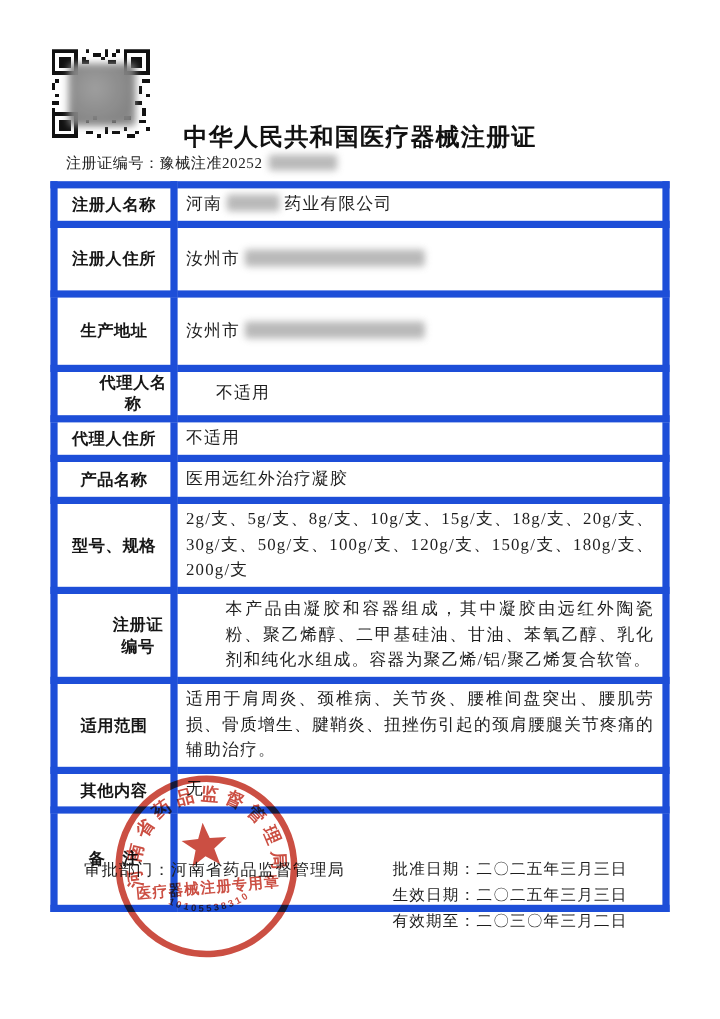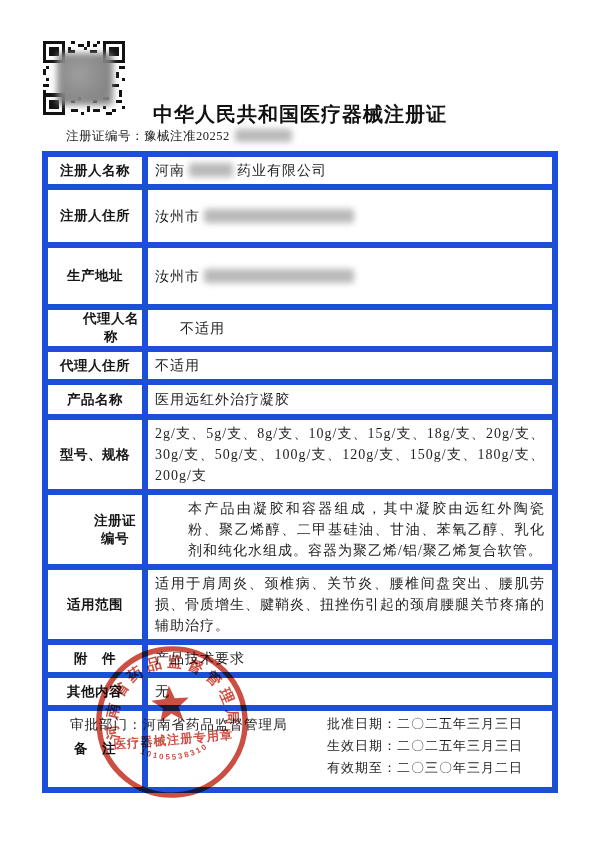--- a/index.html
+++ b/index.html
@@ -21,21 +21,21 @@
   }
 
   
   .doc-title {
     position: absolute; left: 0; top: 101px; width: 600px;
     text-align: center;
     font-family: "Liberation Sans", "DejaVu Sans", sans-serif;
     font-weight: bold; font-size: 20px; letter-spacing: 1px; color: #111;
   }
   .cert-line {
-    position: absolute; left: 66px; top: 128px;
+    position: absolute; left: 55px; top: 128px;
     font-size: 12.5px; letter-spacing: .5px; color: #222;
     white-space: nowrap;
   }
 
   
   .blur-box {
     display: inline-block; vertical-align: -2px;
     background: #a8a8a8; filter: blur(3px); opacity: .8; border-radius: 2px;
   }
 
@@ -188,24 +188,20 @@
       <td class="val just">2g/支、5g/支、8g/支、10g/支、15g/支、18g/支、20g/支、30g/支、50g/支、100g/支、120g/支、150g/支、180g/支、200g/支</td>
     </tr>
     <tr class="r8">
       <td class="lbl">注册证编号</td>
       <td class="val just">本产品由凝胶和容器组成，其中凝胶由远红外陶瓷粉、聚乙烯醇、二甲基硅油、甘油、苯氧乙醇、乳化剂和纯化水组成。容器为聚乙烯/铝/聚乙烯复合软管。</td>
     </tr>
     <tr class="r9">
       <td class="lbl">适用范围</td>
       <td class="val just">适用于肩周炎、颈椎病、关节炎、腰椎间盘突出、腰肌劳损、骨质增生、腱鞘炎、扭挫伤引起的颈肩腰腿关节疼痛的辅助治疗。</td>
     </tr>
-    <tr class="r10">
-      <td class="lbl">附　件</td>
-      <td class="val">产品技术要求</td>
-    </tr>
     <tr class="r11">
       <td class="lbl">其他内容</td>
       <td class="val">无</td>
     </tr>
     <tr class="r12">
       <td class="lbl">备　注</td>
       <td class="val"></td>
     </tr>
   </tbody>
     </table>

